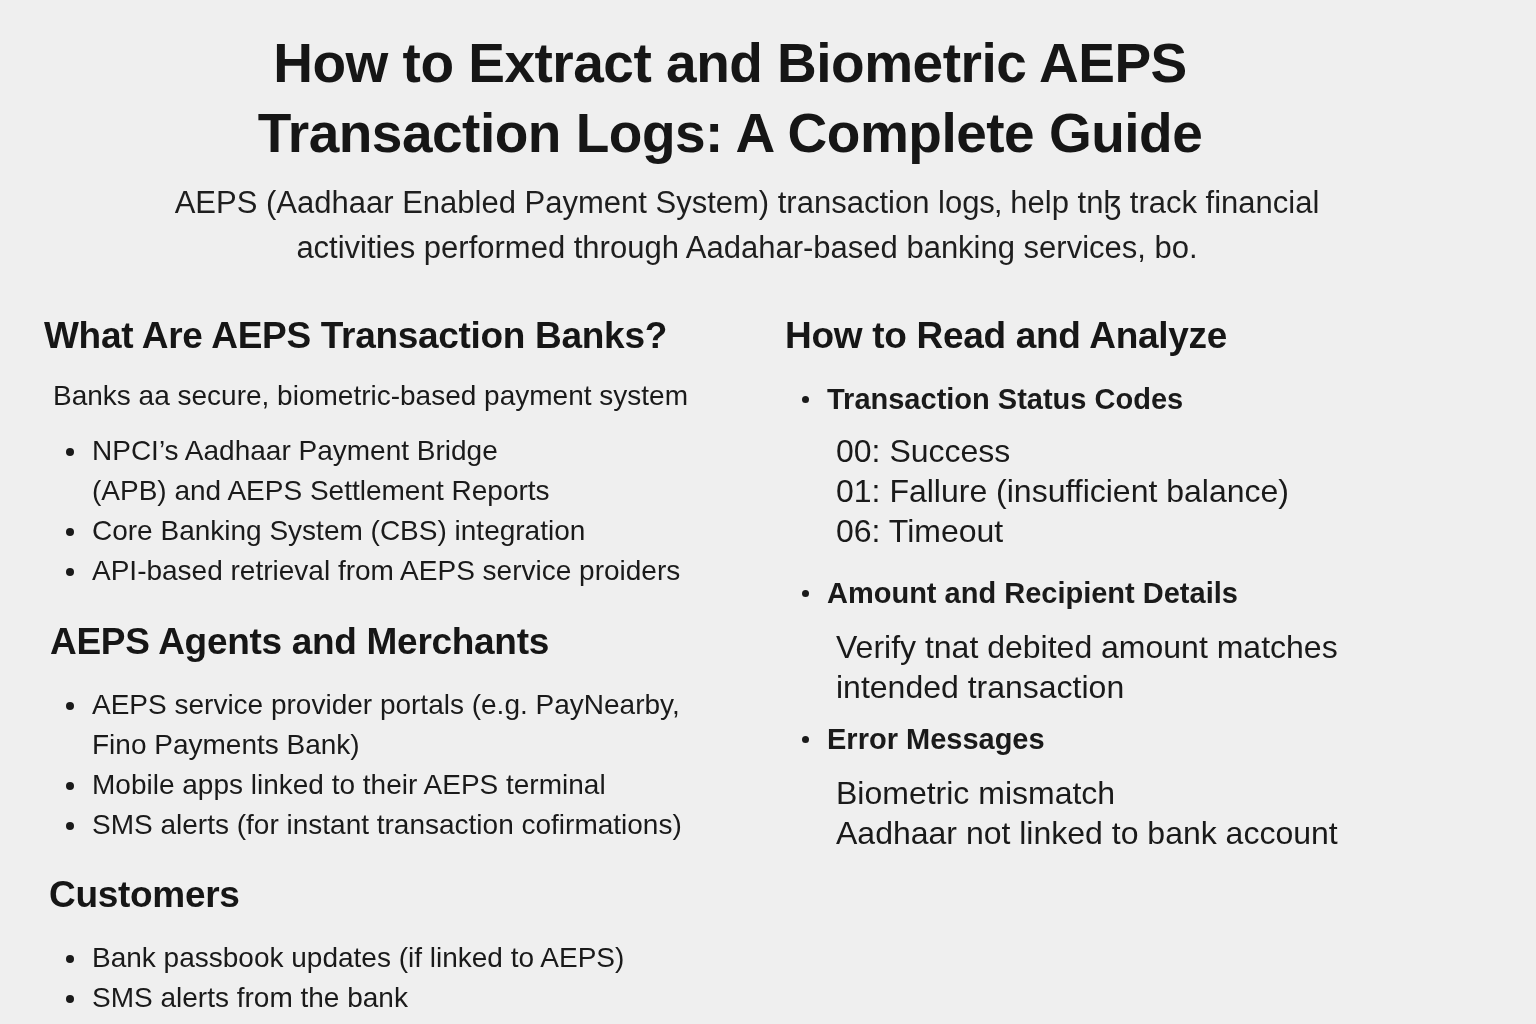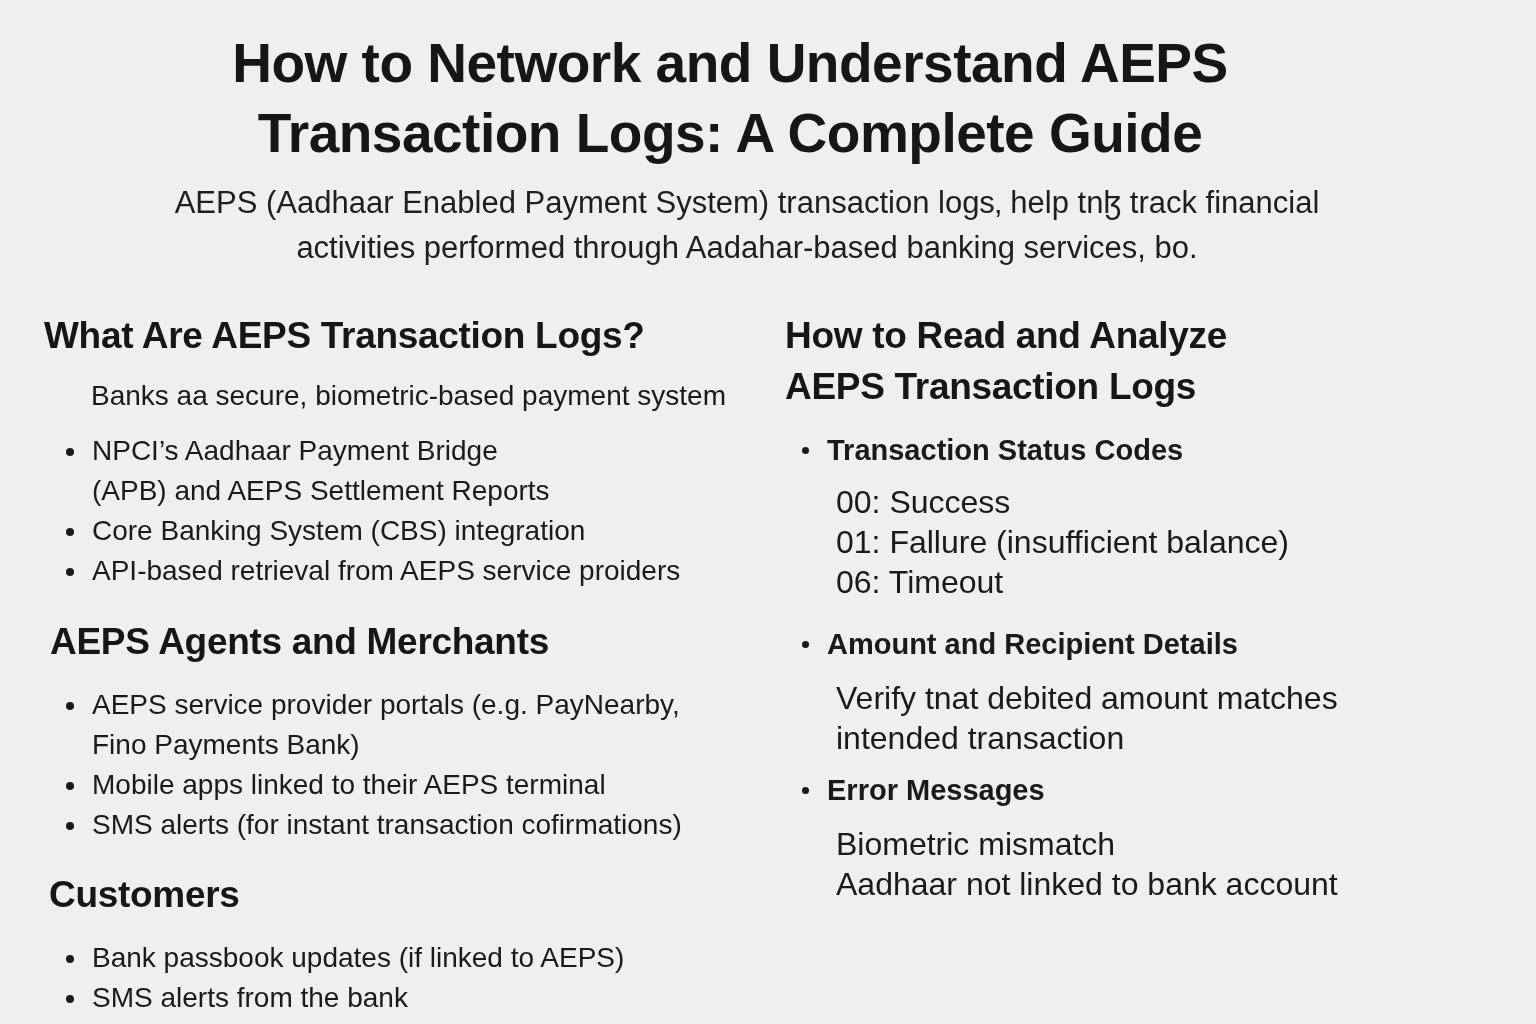--- a/index.html
+++ b/index.html
@@ -55,21 +55,20 @@
       font-weight: 700;
       font-size: 37px;
       line-height: 51px;
       letter-spacing: -0.3px;
       color: #161616;
     }
     .lead {
       font-size: 28px;
       line-height: 40px;
       margin: 15px 0 0 9px;
-      text-align: center;
     }
     ul.bullets {
       list-style: none;
       margin: 0;
       padding: 0;
     }
     ul.bullets li {
       position: relative;
       padding-left: 48px;
       font-size: 28px;
@@ -107,33 +106,33 @@
     }
     .plain-lines li {
       font-size: 32px;
       line-height: 40px;
     }
   </style>
 </head>
 <body>
 
 <div class="title">
-  <div>How to Network and Understand AEPS</div>
+  <div>How to Extract and Biometric AEPS</div>
   <div>Transaction Logs: A Complete Guide</div>
 </div>
 
 <div class="intro">
   <div>AEPS (Aadhaar Enabled Payment System) transaction logs‚ help tnɮ track financial</div>
   <div>activities performed through Aadahar-based banking services, bo.</div>
 </div>
 
 <div class="col col-left">
 
   <section>
-    <h2>What Are AEPS Transaction Logs?</h2>
+    <h2>What Are AEPS Transaction Banks?</h2>
     <div class="lead">Banks aa secure, biometric-based payment system</div>
     <ul class="bullets" style="margin-top:15px;">
       <li style="width:460px;">
         <span class="dot"></span>
         <span>NPCI’s Aadhaar Payment Bridge (APB) and AEPS Settlement Reports</span>
       </li>
       <li>
         <span class="dot"></span>
         <span>Core Banking System (CBS) integration</span>
       </li>
@@ -177,21 +176,20 @@
         
         <span>Internet banking or mobile banking apps</span>
       </li>
     </ul>
   </section>
 </div>
 
 <div class="col col-right">
   <h2>
     <div>How to Read and Analyze</div>
-    <div>AEPS Transaction Logs</div>
   </h2>
 
   <div style="margin-top:18px;">
     <div class="sub-heading-item">
       <span class="dot"></span>
       <span>Transaction Status Codes</span>
     </div>
     <ul class="plain-lines" style="margin-top:12px;">
       <li>00: Success</li>
       <li>01: Fallure (insufficient balance)</li>

